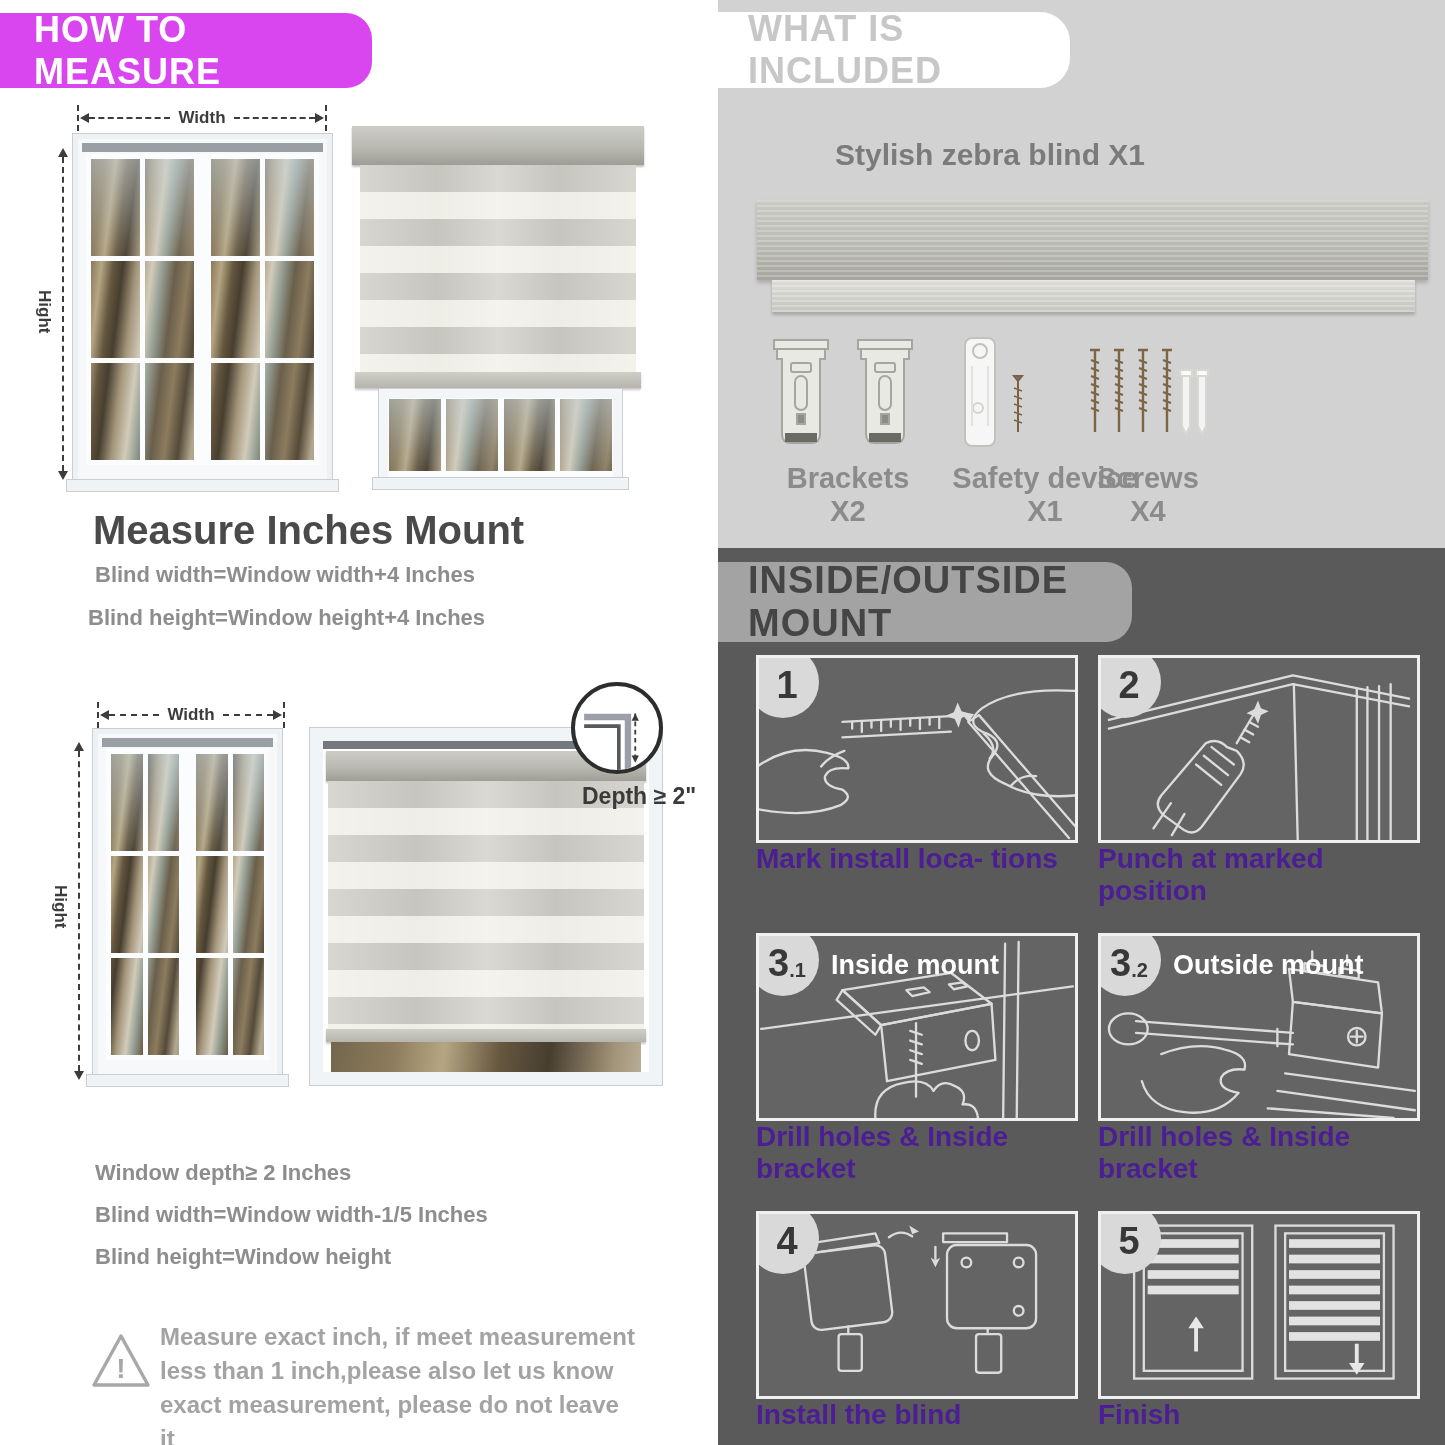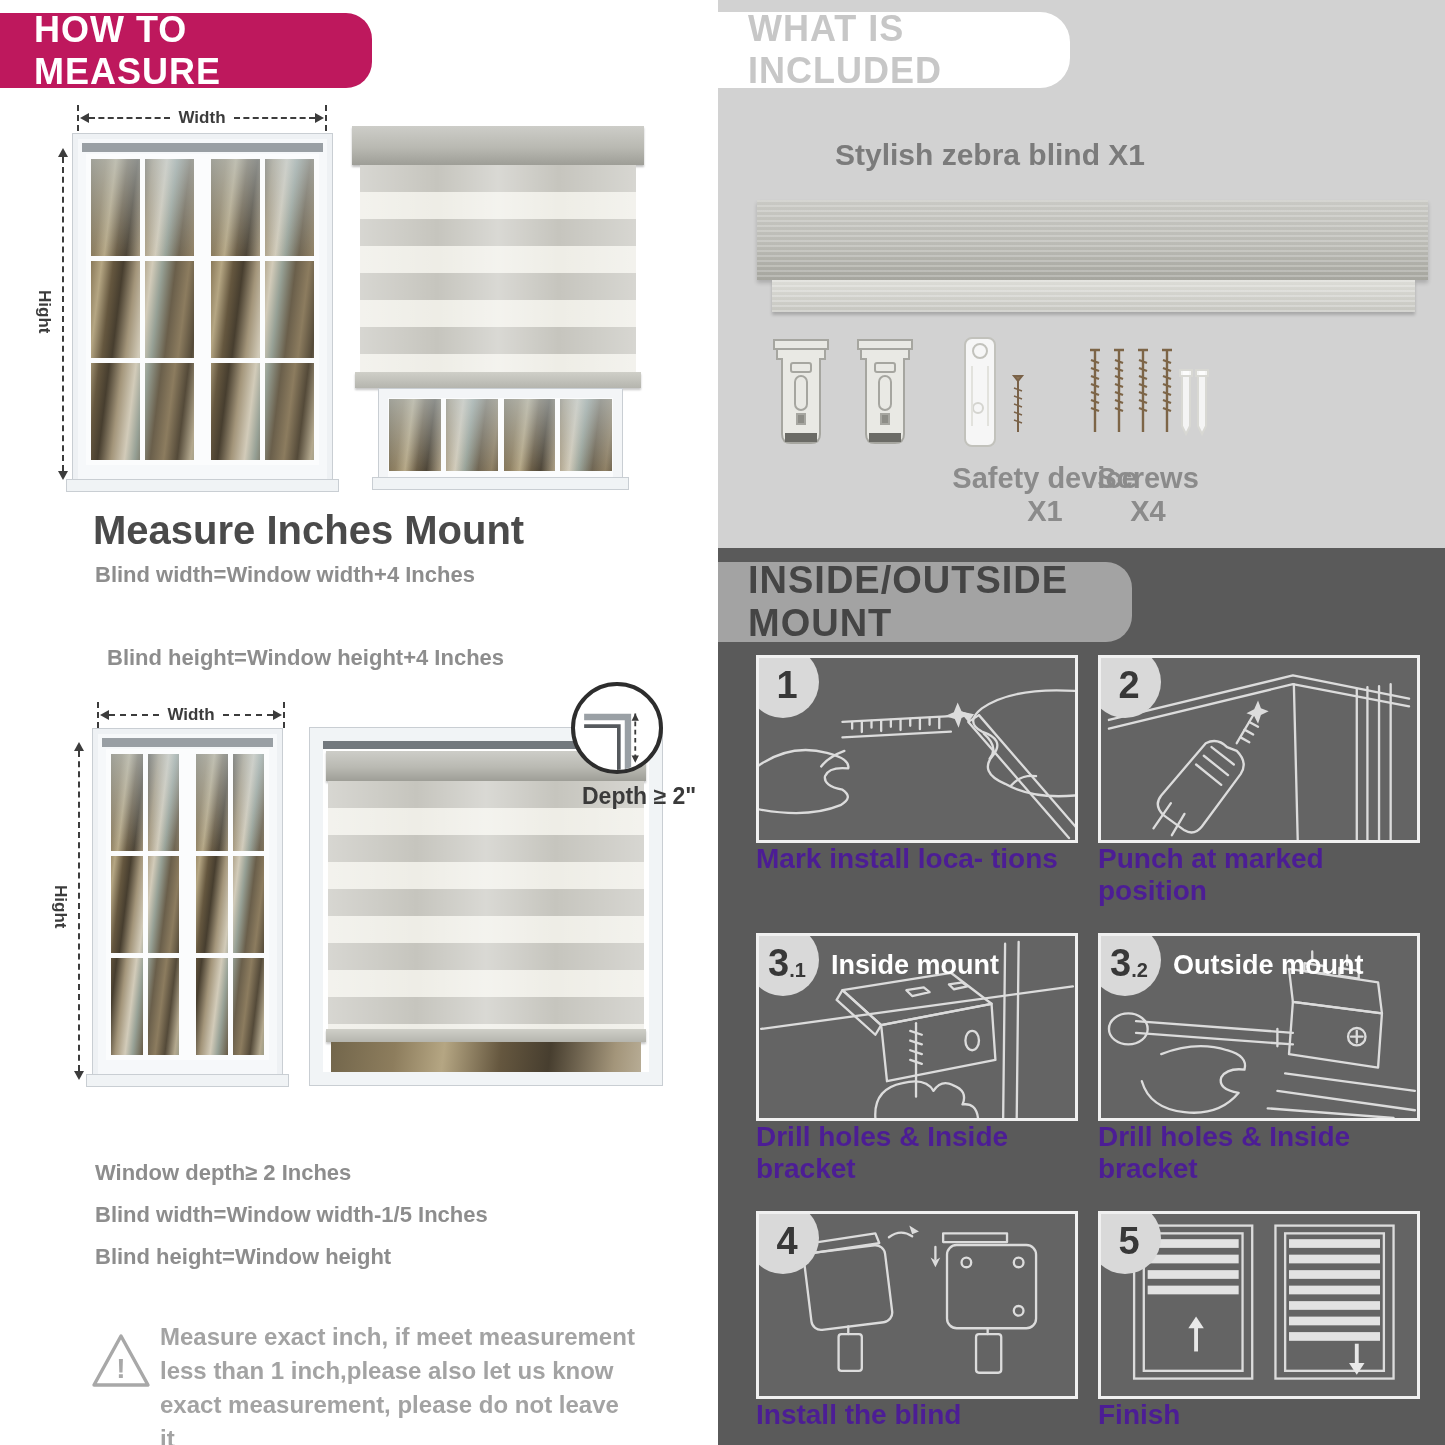--- a/index.html
+++ b/index.html
@@ -3,21 +3,21 @@
 <meta charset="utf-8">
 <style>
   html,body{margin:0;padding:0;background:#ffffff;}
   *{box-sizing:border-box;}
   .canvas{position:relative;width:1445px;height:1445px;background:#ffffff;overflow:hidden;
           font-family:"Liberation Sans", sans-serif;}
   .abs{position:absolute;}
 
   
   .hdr{position:absolute;display:flex;align-items:center;font-weight:bold;letter-spacing:1px;}
-  .hdr-left{left:0;top:13px;width:372px;height:75px;background:#be185d;color:#ffffff;
+  .hdr-left{left:0;top:13px;width:372px;height:75px;background:#d946ef;color:#ffffff;
             border-radius:0 26px 26px 0;font-size:36px;padding-left:34px;}
   .hdr-included{left:718px;top:12px;width:352px;height:76px;background:#ffffff;color:#c7c7c7;
             border-radius:0 30px 30px 0;font-size:36px;padding-left:30px;}
   .hdr-mount{left:718px;top:562px;width:414px;height:80px;background:#a3a3a3;color:#454545;
             border-radius:0 26px 26px 0;font-size:38px;padding-left:30px;}
 
   
   .right-top{left:718px;top:0;width:727px;height:548px;background:#d2d2d2;}
   .right-bottom{left:718px;top:548px;width:727px;height:897px;background:#5a5a5a;}
 
@@ -163,21 +163,21 @@
       <div class="g">
           <div class="pane"></div>
           <div class="pane"></div>
         </div>
     </div>
     <div class="sill"></div>
   </div>
 
   <div class="sec-title" style="left:93px;top:508px;">Measure Inches Mount</div>
   <div class="sec-line" style="left:95px;top:562px;">Blind width=Window width+4 Inches</div>
-  <div class="sec-line" style="left:107px;top:605px;margin-top:40px;">Blind height=Window height+4 Inches</div>
+  <div class="sec-line" style="left:88px;top:605px;">Blind height=Window height+4 Inches</div>
 
   <div class="harrow" style="left:96px;top:702px;width:190px;">
     <span class="tick"></span>
     <span class="ah-l"></span>
     <span class="seg"></span>
     <span class="lbl">Width</span>
     <span class="seg"></span>
     <span class="ah-r"></span>
     <span class="tick"></span>
   </div>
@@ -284,20 +284,21 @@
       <path d="M80 6 h10 M85 6 v74 M81 16 l8 3 M81 24 l8 3 M81 32 l8 3 M81 40 l8 3 M81 48 l8 3 M81 56 l8 3 M81 64 l8 3 M85 80 l0 8"></path>
     </g>
     <g stroke="#d8d8d3" stroke-width="2" fill="rgba(255,255,255,.75)">
       <path d="M100 26 h8 v56 l-4 8 -4 -8 z"></path>
         <path d="M98 26 h12 v6 h-12 z"></path>
       <path d="M116 26 h8 v56 l-4 8 -4 -8 z"></path>
         <path d="M114 26 h12 v6 h-12 z"></path>
     </g>
   </svg>
 
+  <div class="item-label" style="left:772px;top:462px;width:152px;">Brackets X2</div>
   <div class="item-label" style="left:940px;top:462px;width:210px;">Safety device X1</div>
   <div class="item-label" style="left:1078px;top:462px;width:140px;">Screws X4</div>
 
   <div class="hdr hdr-mount">INSIDE/OUTSIDE MOUNT</div>
 
   <div class="steps">
 
     <div class="step">
       <div class="panel">
         <svg viewBox="0 0 322 188">

